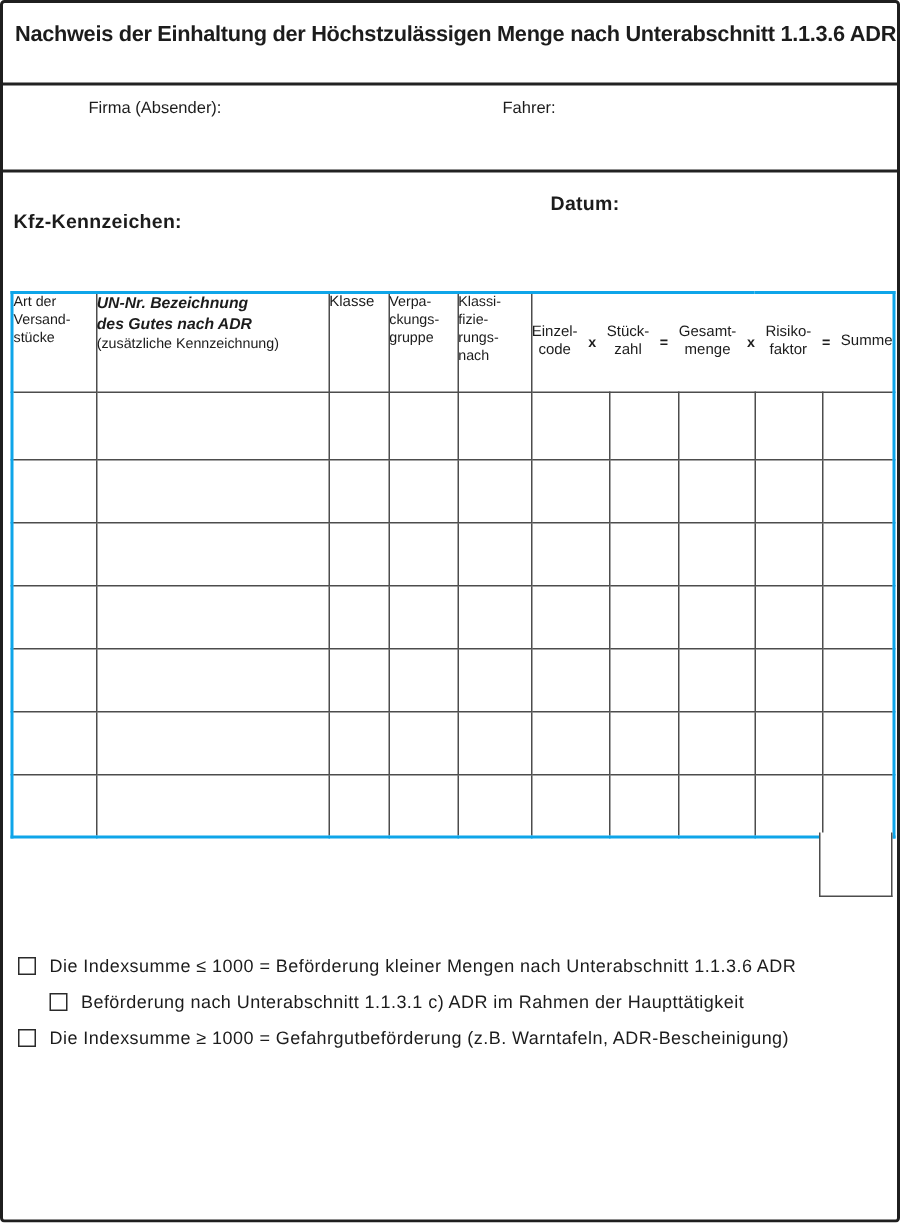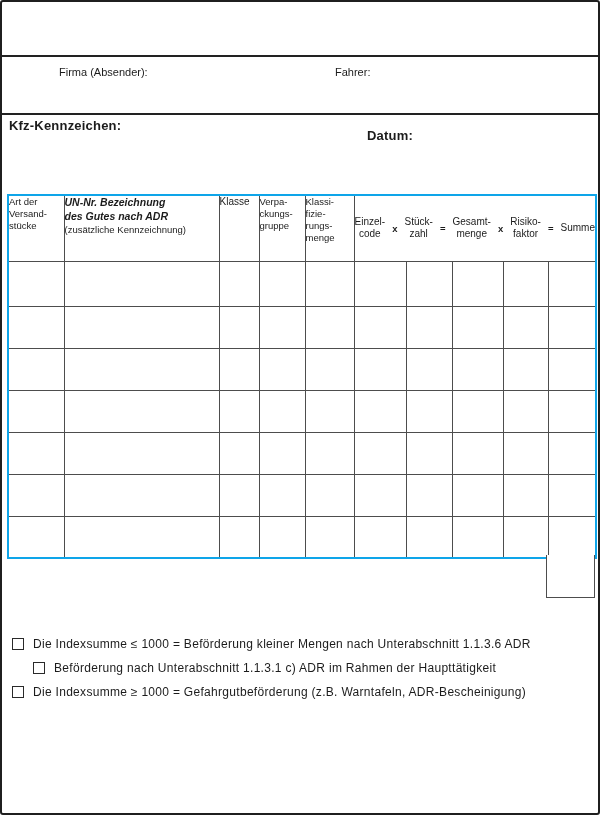--- a/index.html
+++ b/index.html
@@ -13,21 +13,21 @@
     left:8px; top:13px; right:4px; font-size:14.5px; font-weight:bold;
     letter-spacing:-0.2px; white-space:nowrap;
   }
   .rule { left:0; width:100%; height:2px; background:#222; }
   .rule-title { top:53px; }
   .rule-sender { top:111px; }
   .small-label { font-size:11px; color:#1c1c1c; }
   .firma-label  { left:9px;  top:64px;padding-left:48px; }
   .fahrer-label { left:333px; top:64px; }
   .bold-label { font-size:13px; font-weight:bold; letter-spacing:0.2px; }
-  .kfz-label   { left:7px;   top:116px; }
+  .kfz-label   { left:7px;   top:138px; }
   .datum-label { left:333px; top:126px;padding-left:32px; }
 
   table.adr {
     position:absolute; left:5px; top:192px; width:588px;
     border-collapse:collapse; table-layout:fixed;
     border:2px solid #0ea5e9;
   }
   table.adr th, table.adr td { border:1px solid #4d4d4d; padding:0; }
   table.adr td { border-top-color:#787878; }
   table.adr thead tr { height:66px; }
@@ -64,20 +64,21 @@
   }
   .cb1 { top:635px; } .cb2 { top:659px; } .cb3 { top:683px; }
   .cb-box-l0 { left:10px; } .cb-label-l0 { left:31px; }
   .cb-box-l1 { left:31px; } .cb-label-l1 { left:52px; }
 </style>
 </head>
 <body>
 
 <div class="page">
 
+  <div class="abs form-title">Nachweis der Einhaltung der Höchstzulässigen Menge nach Unterabschnitt 1.1.3.6 ADR</div>
   <div class="abs rule rule-title"></div>
 
   <span class="abs small-label firma-label">Firma (Absender):</span>
   <span class="abs small-label fahrer-label">Fahrer:</span>
   <div class="abs rule rule-sender"></div>
 
   <span class="abs bold-label kfz-label">Kfz-Kennzeichen:</span>
   <span class="abs bold-label datum-label">Datum:</span>
 
   <table class="adr">
@@ -103,21 +104,21 @@
           <span class="un-bold">des Gutes nach ADR</span>
           <span class="un-note">(zusätzliche  Kennzeichnung)</span>
         </th>
         <th class="hcell hcell-klasse">Klasse</th>
         <th class="hcell">Verpa-
 ckungs-
 gruppe</th>
         <th class="hcell">Klassi-
 fizie-
 rungs-
-menge</th>
+nach</th>
         <th class="hcell-qty" colspan="5">
           <div class="qty-flex">
             <span class="qword">Einzel-
 code</span>
             <span class="qop">x</span>
             <span class="qword">Stück-
 zahl</span>
             <span class="qop">=</span>
             <span class="qword">Gesamt-
 menge</span>

